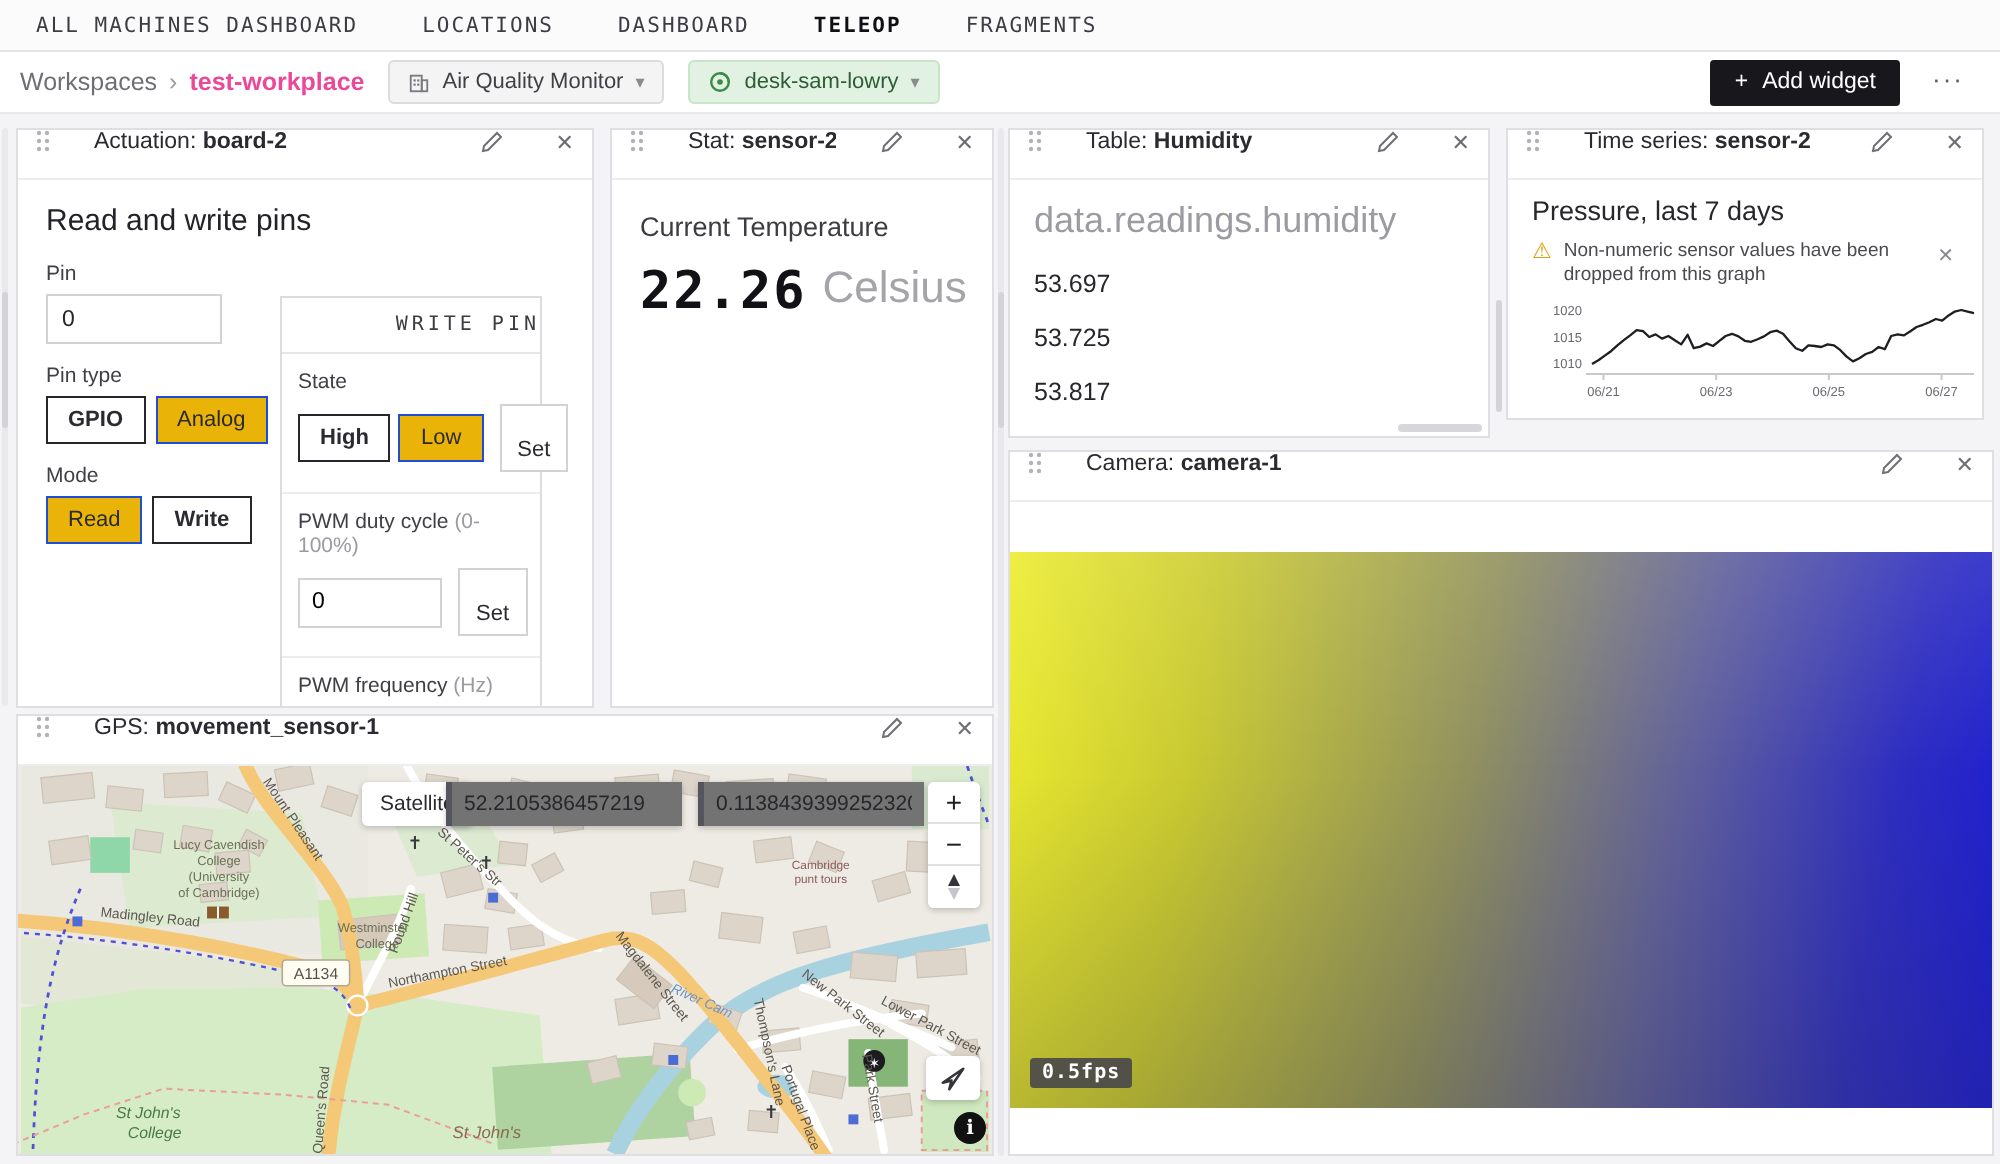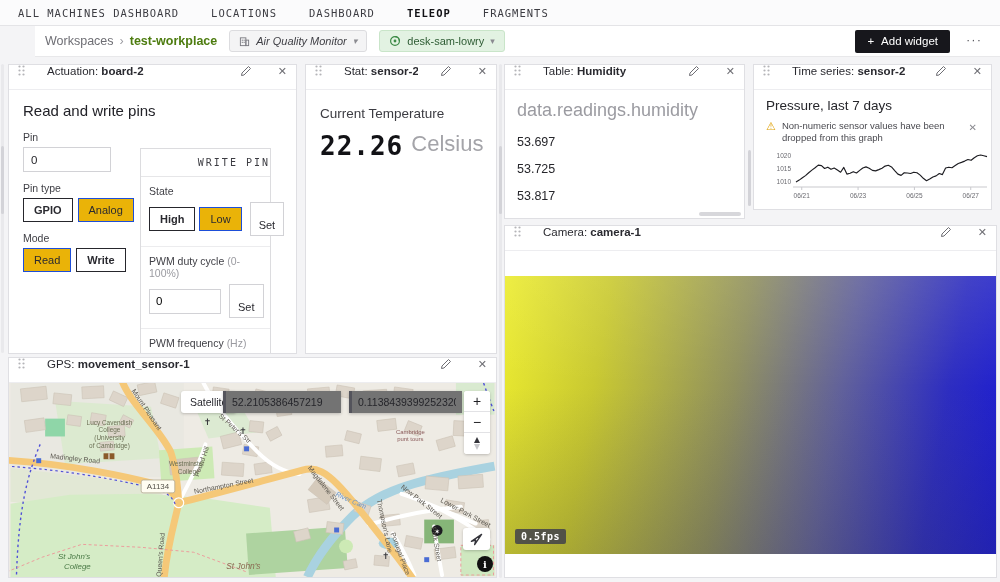--- a/index.html
+++ b/index.html
@@ -5,27 +5,27 @@
   * { margin:0; padding:0; box-sizing:border-box; }
   html,body { width:1000px; height:582px; overflow:hidden; }
   body { font-family:"Liberation Sans",sans-serif; background:#f4f4f6; position:relative; color:#26262b; }
 
   
   .topnav { height:26px; background:#fbfbfc; border-bottom:1px solid #e4e4e7; display:flex; align-items:center; padding:0 18px; gap:32px; font-family:"DejaVu Sans Mono","Liberation Mono",monospace; font-size:10.5px; letter-spacing:1px; color:#3c3c42; }
   .topnav .nav-item { cursor:pointer; white-space:nowrap; }
   .topnav .nav-item.active { font-weight:bold; color:#101014; }
 
   
-  .toolbar { height:31px; background:#ffffff; border-bottom:1px solid #e8e8ea; display:flex; align-items:center; padding:0 10px; gap:12px;margin-left:35px; }
+  .toolbar { height:31px; background:#ffffff; border-bottom:1px solid #e8e8ea; display:flex; align-items:center; padding:0 10px; gap:12px; }
   .breadcrumb { display:flex; align-items:center; gap:6px; font-size:12.5px; }
   .breadcrumb .root { color:#6e6e74; }
   .breadcrumb .sep { color:#9a9aa0; }
-  .breadcrumb .current { font-weight:bold; color:#4d7c0f; }
+  .breadcrumb .current { font-weight:bold; color:#ec4899; }
   .pill { display:flex; align-items:center; gap:6px; height:22px; padding:0 9px; border-radius:3px; font-size:11px; cursor:pointer; }
-  .pill.location { background:#f4f4f5; border:1px solid #dcdcdf; color:#3f3f45;font-style:italic; }
+  .pill.location { background:#f4f4f5; border:1px solid #dcdcdf; color:#3f3f45; }
   .pill.machine { background:#e2f2e2; border:1px solid #c9e5c9; color:#2e5c34; }
   .chev { font-size:9px; color:#8a8a90; }
   .add-widget { margin-left:auto; height:23px; background:#17171c; color:#fff; font-size:11.5px; display:flex; align-items:center; gap:7px; padding:0 12px; border:none; border-radius:2px; cursor:pointer; }
   .overflow-menu { font-size:13px; letter-spacing:1px; color:#5a5a60; padding:0 8px 4px 4px; cursor:pointer; }
 
   
   .widget { position:absolute; background:#fff; border:1px solid #dfdfe3; overflow:hidden; }
   .whead { height:25px; display:flex; align-items:flex-start; gap:22px; padding:0 9px; border-bottom:1px solid #ededf0; background:#fff; }
   .wtitle { flex:1; font-size:11.5px; color:#2a2a30; white-space:nowrap; overflow:hidden; }
   .wtitle b { font-weight:bold; }

